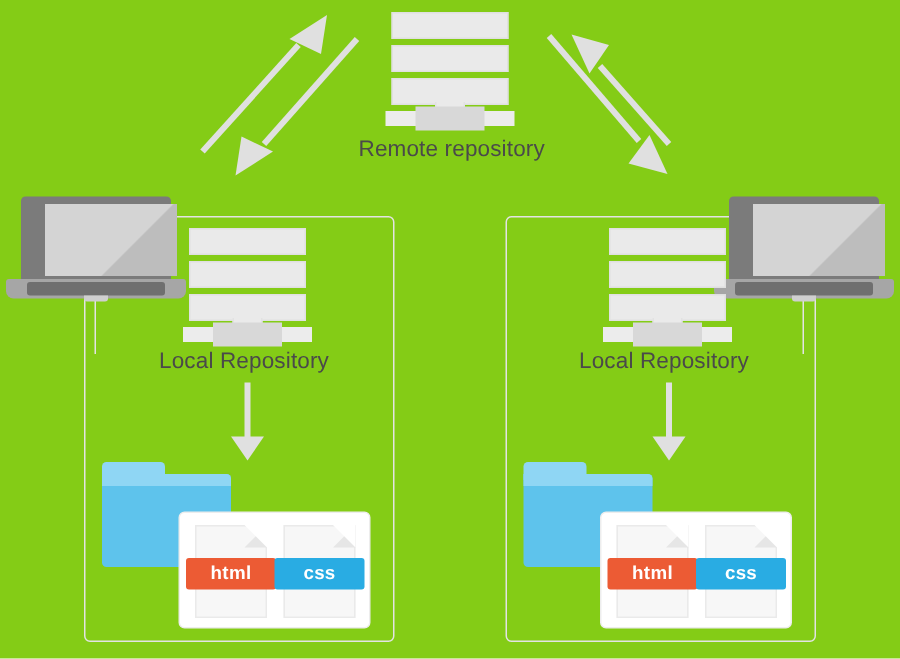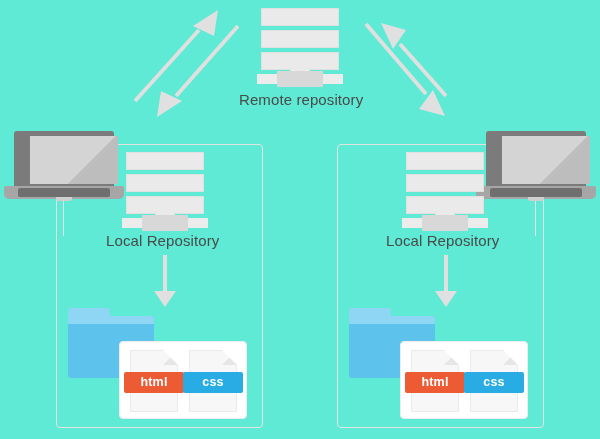--- a/index.html
+++ b/index.html
@@ -7,21 +7,21 @@
     padding: 0;
     background: #ffffff;
   }
   body {
     font-family: "Liberation Sans", sans-serif;
   }
   #canvas {
     position: relative;
     width: 600px;
     height: 439px;
-    background: #5eead4;
+    background: #84cc16;
     overflow: hidden;
   }
 
   
   .panel {
     position: absolute;
     border: 1px solid #e3e3e3;
     border-radius: 4px;
     background: transparent;
     box-sizing: border-box;

